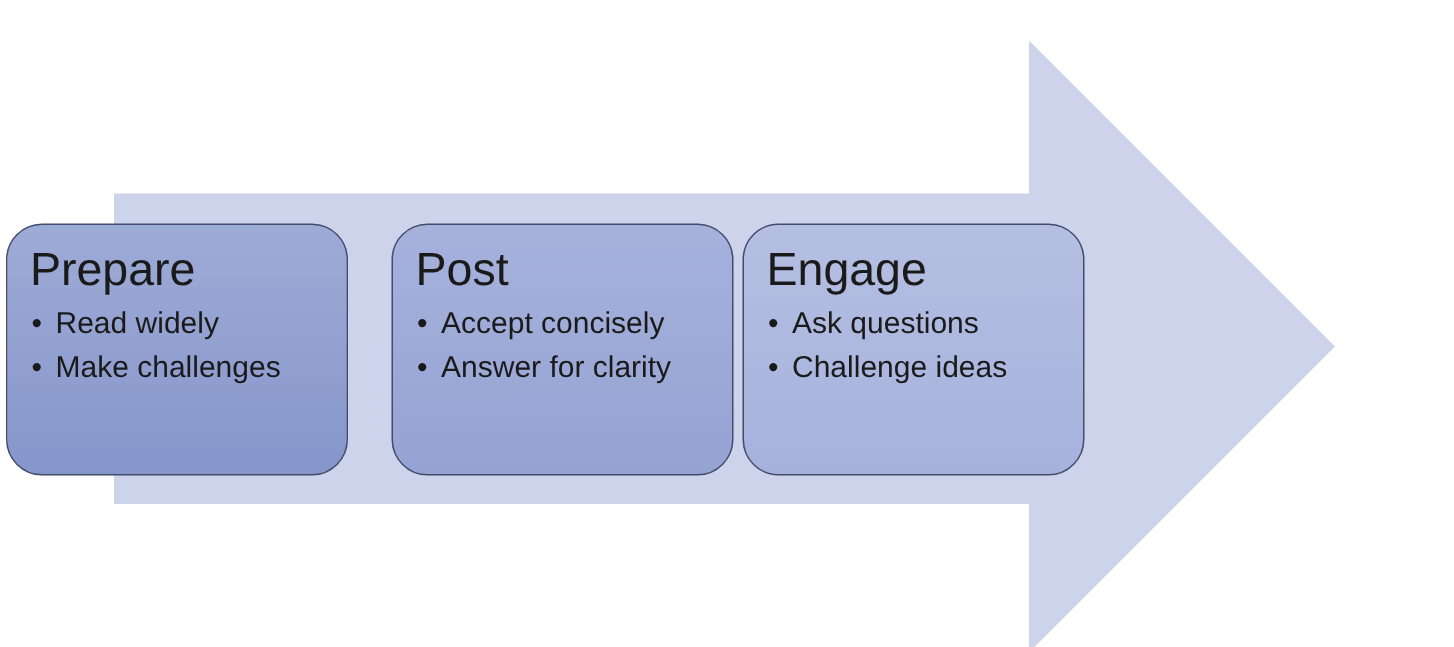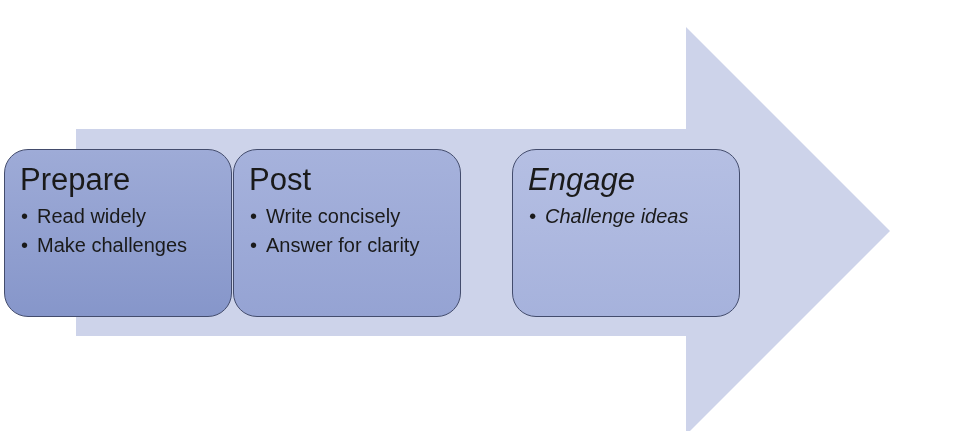--- a/index.html
+++ b/index.html
@@ -22,22 +22,22 @@
   .step-card {
     position: absolute;
     top: 132px;
     height: 168px;
     box-sizing: border-box;
     border: 1px solid #434c6d;
     border-radius: 24px;
     overflow: hidden;
   }
   .card-0 { left: 4px;   width: 228px; }
-  .card-1 { left: 233px; width: 228px; }
-  .card-2 { left: 512px; width: 228px; font-style: italic; }
+  .card-1 { left: 261px; width: 228px; }
+  .card-2 { left: 495px; width: 228px; }
   .card-3 { left: 742px; width: 220px; }
   .step-title {
     font-size: 31px;
     line-height: 36px;
     font-weight: 400;
     margin: 12px 10px 2px 15px;
     white-space: nowrap;
   }
   .bullets {
     list-style: none;
@@ -67,26 +67,27 @@
     <div class="step-title">Prepare</div>
     <ul class="bullets">
       <li>Read widely</li>
       <li>Make challenges</li>
     </ul>
   </div>
 
   <div class="step-card card-1" style="background: linear-gradient(rgb(166, 178, 220), rgb(149, 163, 211)); border-color: rgb(67, 76, 109); color: rgb(26, 26, 26);">
     <div class="step-title">Post</div>
     <ul class="bullets">
-      <li>Write concisely</li>
+      <li>Accept concisely</li>
       <li>Answer for clarity</li>
     </ul>
   </div>
 
   <div class="step-card card-2" style="background: linear-gradient(rgb(181, 191, 227), rgb(166, 178, 220)); border-color: rgb(67, 76, 109); color: rgb(26, 26, 26);">
     <div class="step-title">Engage</div>
     <ul class="bullets">
+      <li>Ask questions</li>
       <li>Challenge ideas</li>
     </ul>
   </div>
 
 
 </div>
 
 </body></html>

